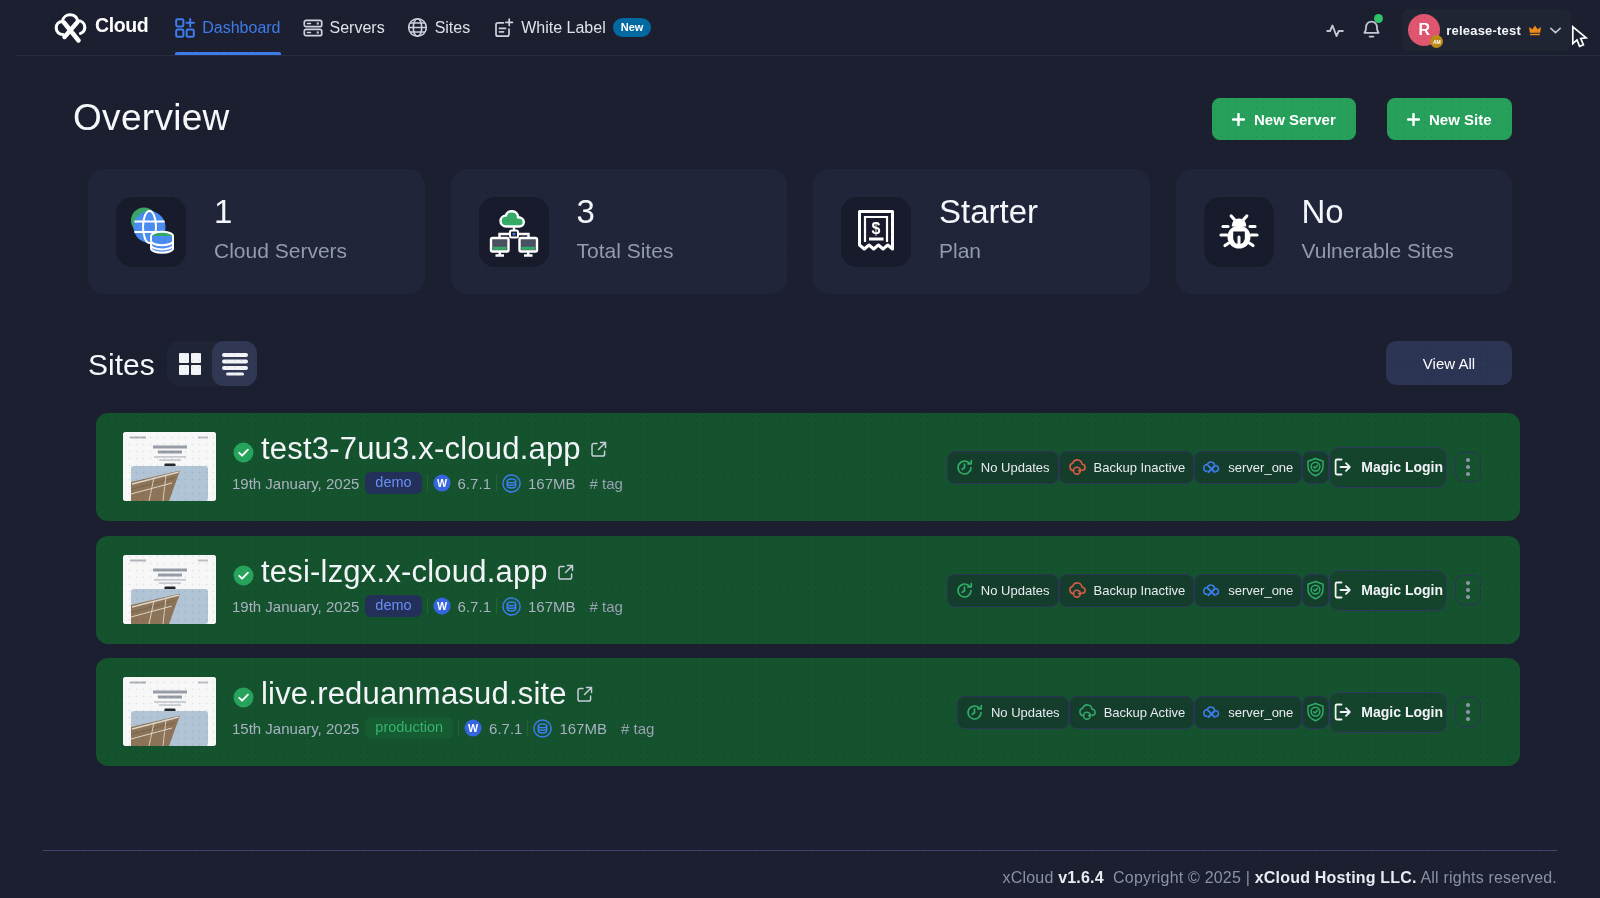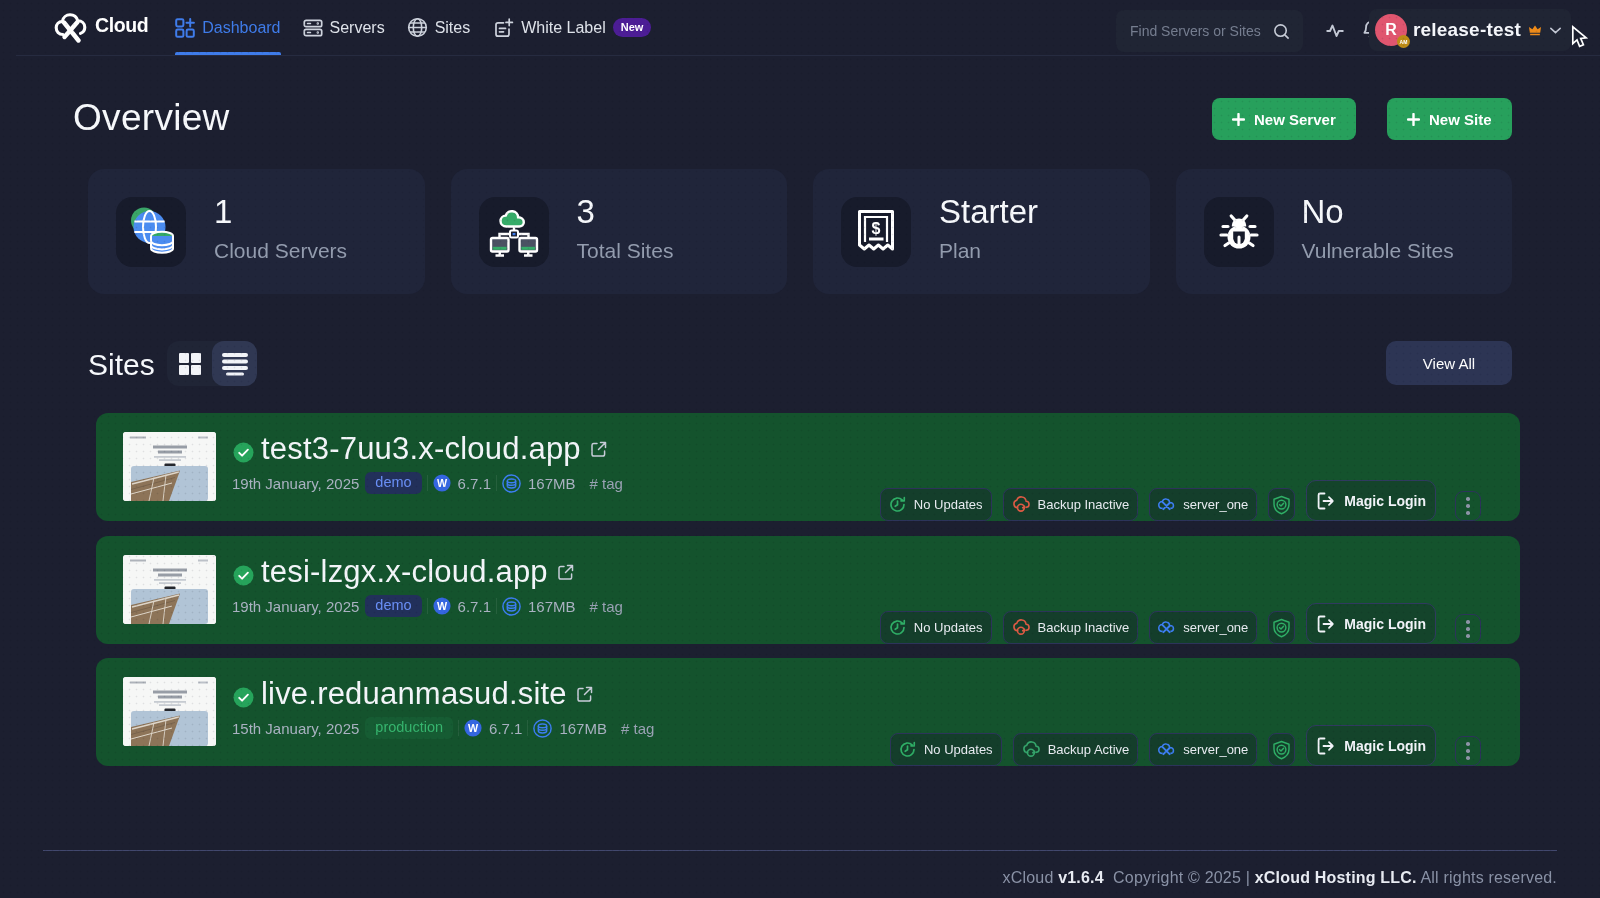--- a/index.html
+++ b/index.html
@@ -30,21 +30,21 @@
   nav { display:flex; align-items:flex-start; margin-left:27px; height:100%; }
   .navitem {
     display:flex; align-items:center; gap:7px; height:100%;
     font-size:16px; color:#dfe3ea; position:relative; margin-right:22px;
   }
   .navitem.active { color:#3f7cea; }
   .navitem.active .under {
     position:absolute; left:0; right:0; bottom:0; height:3px; background:#3f7cea; border-radius:2px 2px 0 0;
   }
   .newbadge {
-    background:#4c1d95; color:#fff; font-size:11px; font-weight:700;
+    background:#0369a1; color:#fff; font-size:11px; font-weight:700;
     border-radius:20px; padding:3px 8px 4px; margin-left:0;
   }
   .search {
     width:187px; height:42px; background:#202534; border-radius:8px;
     display:flex; align-items:center; padding:0 12px 0 14px;
     position:absolute; left:1100px; top:10px;
   }
   .search span { color:#767e90; font-size:14px; flex:1; }
   .icon-pulse { position:absolute; left:1310px; top:22px; }
   .icon-bell { position:absolute; left:1346px; top:19px; }
@@ -57,21 +57,21 @@
   .avatar {
     width:32px; height:32px; border-radius:50%; background:#e0566f; position:relative;
     display:flex; align-items:center; justify-content:center;
     color:#fff; font-weight:700; font-size:16px;
   }
   .avatar .am {
     position:absolute; right:-3px; bottom:-2px; width:13px; height:13px; border-radius:50%;
     background:#bd8c16; color:#fff; font-size:5px; font-weight:700;
     display:flex; align-items:center; justify-content:center;
   }
-  .uname { font-size:19px; font-weight:700; color:#f4f6fa; margin-left:6px; letter-spacing:.2px; }
+  .uname { font-size:13px; font-weight:700; color:#f4f6fa; margin-left:6px; letter-spacing:.2px; }
   h1.overview { position:absolute; left:73px; top:97px; font-size:37px; font-weight:500; color:#f6f8fb; letter-spacing:.3px; }
   .topbtns { position:absolute; top:98px; right:88px; display:flex; gap:32px; }
   .gbtn { will-change:transform;
     height:42px; background:#27a05c; border-radius:8px; color:#fff;
     font-size:15px; font-weight:700; display:flex; align-items:center; gap:9px; padding:0 20px;
   }
   
   .cards { position:absolute; left:88px; top:169px; width:1424px; display:flex; gap:26px; }
   .card {
     flex:1; height:125px; background:#20253a; border-radius:16px;
@@ -99,30 +99,30 @@
     position:absolute; left:96px; width:1424px; height:108px;
     background:#14532d; border-radius:12px;
   }
   .thumb { position:absolute; left:27px; top:19px; width:93px; height:69px; border-radius:3px; overflow:hidden; background:#f4f5f4; }
   .rcheck { position:absolute; left:137px; top:29px; }
   .domain { position:absolute; left:165px; top:18px; font-size:31px; font-weight:400; color:#f3f5f9; letter-spacing:.2px; display:flex; align-items:center; gap:8px;}
   .meta { position:absolute; left:136px; top:59px; display:flex; align-items:center; font-size:15px; color:#aab2c2; }
   .chip-demo { background:#22305a; color:#6a8ff6; border-radius:6px; font-size:14.5px; padding:2px 10px 4px; }
   .chip-prod { background:rgba(52,179,105,0.10); color:#36b56e; border-radius:6px; font-size:14.5px; padding:2px 10px 4px; }
   .msep { width:1px; height:16px; background:rgba(255,255,255,0.08); margin:0 5px; }
-  .rchips { position:absolute; right:39px; top:0; height:108px; display:flex; align-items:flex-end; gap:11px; }
+  .rchips { position:absolute; right:39px; top:0; height:108px; display:flex; align-items:center; }
   .chip {
     height:33px; border:1px solid #2c345a; border-radius:8px; background:rgba(20,24,40,0.35);
     display:flex; align-items:center; gap:8px; padding:0 8px;
     font-size:13px; color:#e8ebf1;
   }
   .chip.sq { width:27px; padding:0; justify-content:center; }
   .magic {
     height:41px; border:1px solid #303a60; border-radius:10px;
-    display:flex; align-items:center; gap:8px; padding:0 9px;
+    display:flex; align-items:center; gap:8px; padding:0 3px;
     font-size:14px; font-weight:700; color:#f2f4f9; background:rgba(20,24,40,0.25);
   }
   .dots3 { width:26px; height:30px; border:1px solid #2c345a; border-radius:8px;
     display:flex; flex-direction:column; align-items:center; justify-content:center; gap:3.5px; margin-left:8px; }
   .dots3 i { width:3.5px; height:3.5px; border-radius:50%; background:#8d94a6; }
   
   .fline { position:absolute; left:43px; top:850px; width:1514px; height:1px; background:#42486e; }
   .ftext { position:absolute; right:43px; top:869px; font-size:16px; color:#8a92a6; letter-spacing:.2px; }
   .ftext b { color:#e8ebf2; font-weight:700; }
 </style>
@@ -170,27 +170,20 @@
     <div class="navitem">
       <svg width="22" height="22" viewBox="0 0 22 22" fill="none" stroke="#ced3dd" stroke-width="1.7" stroke-linecap="round">
           <path d="M17 12 v5.2 a2 2 0 0 1 -2 2 H6 a2 2 0 0 1 -2-2 V7.8 a2 2 0 0 1 2-2 h5.5"></path>
           <path d="M7.5 11.4 h6 M7.5 14.8 h4"></path>
           <path d="M17.2 2.2 v6.4 M14 5.4 h6.4"></path>
         </svg>
       White Label
       <span class="newbadge">New</span>
     </div>
   </nav>
-  <div class="search">
-      <span>Find Servers or Sites</span>
-    <svg width="19" height="19" viewBox="0 0 20 20" fill="none" stroke="#c6cbd6" stroke-width="1.7">
-        <circle cx="9" cy="9" r="6"></circle>
-        <path d="M13.5 13.5 L17.5 17.5"></path>
-      </svg>
-  </div>
   <div class="icon-pulse">
     <svg width="18" height="17" viewBox="0 0 18 17" fill="none" stroke="#c3c8d4" stroke-width="1.9" stroke-linecap="round" stroke-linejoin="round">
         <path d="M1.2 9 h2.8 L6.5 3.5 L10.5 14 L12.8 9 h4"></path>
       </svg>
   </div>
   <div class="icon-bell">
     <svg width="19" height="21" viewBox="0 0 19 21" fill="none" stroke="#c3c8d4" stroke-width="1.8" stroke-linecap="round" stroke-linejoin="round">
         <path d="M9.5 2.6 a5.4 5.4 0 0 1 5.4 5.4 c0 3.2 .9 4.8 1.7 5.8 H2.4 c.8-1 1.7-2.6 1.7-5.8 a5.4 5.4 0 0 1 5.4-5.4 z"></path>
         <path d="M7.6 17.6 h3.8"></path>
       </svg>

